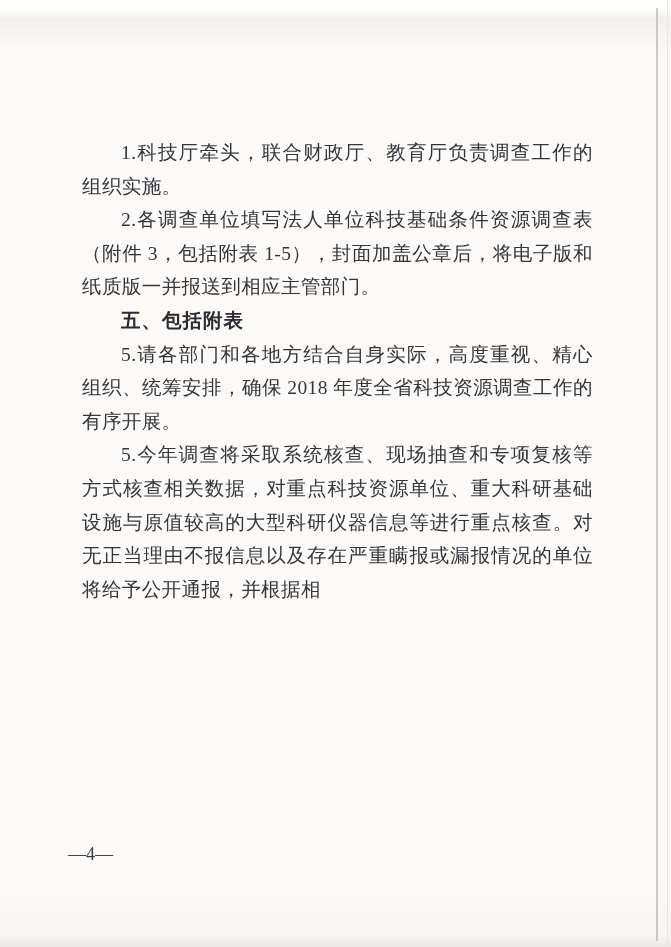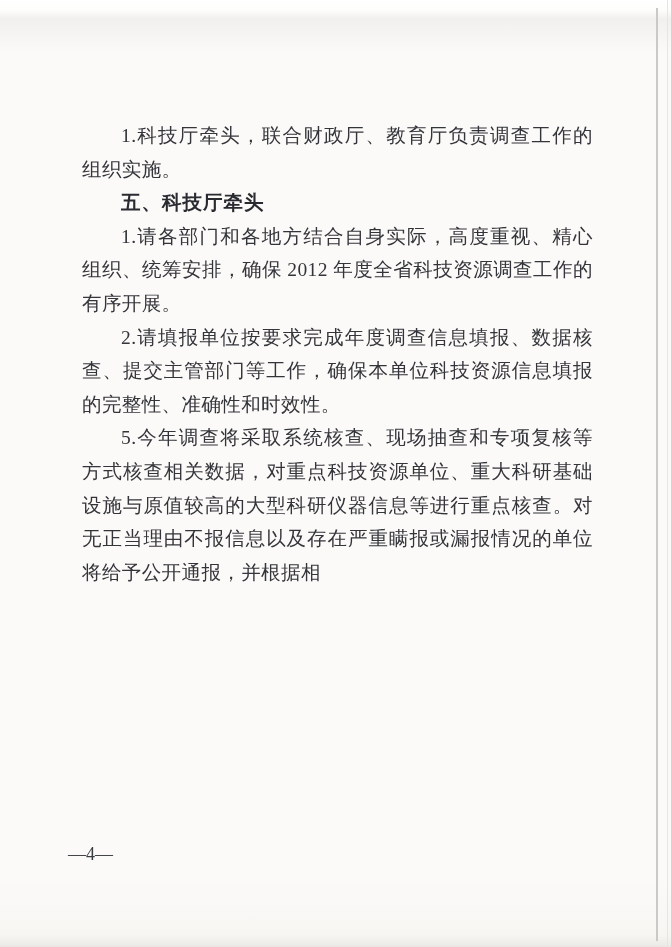--- a/index.html
+++ b/index.html
@@ -24,21 +24,21 @@
   
   .edge-right {
     position: absolute; top: 8px; bottom: 6px; left: 656px;
     width: 2px; background: #c9c9c7;
   }
   .edge-right-faint {
     position: absolute; top: 0; bottom: 0; left: 667px;
     width: 1px; background: #e6e5e3;
   }
   .content {
-    position: absolute; left: 82px; top: 119px; width: 511px;
+    position: absolute; left: 82px; top: 136px; width: 511px;
     font-size: 19.5px; line-height: 33.6px;
     color: #34353a;
     text-align: justify;
     text-justify: inter-ideograph;
     letter-spacing: 0.4px;
   }
   .content p {
     margin: 0;
     text-indent: 2em;
   }
@@ -56,20 +56,20 @@
 </style>
 </head>
 <body>
 
 <div class="page">
   <div class="edge-right-faint"></div>
   <div class="edge-right"></div>
 
   <div class="content">
     <p>1.科技厅牵头，联合财政厅、教育厅负责调查工作的组织实施。</p>
-    <p class="heading">五、科技厅牵头</p>
-    <p>1.请各部门和各地方结合自身实际，高度重视、精心组织、统筹安排，确保 2012 年度全省科技资源调查工作的有序开展。</p>
-    <p>2.请填报单位按要求完成年度调查信息填报、数据核查、提交主管部门等工作，确保本单位科技资源信息填报的完整性、准确性和时效性。</p>
+    <p>2.各调查单位填写法人单位科技基础条件资源调查表（附件 3，包括附表 1-5），封面加盖公章后，将电子版和纸质版一并报送到相应主管部门。</p>
+    <p class="heading">五、包括附表</p>
+    <p>5.请各部门和各地方结合自身实际，高度重视、精心组织、统筹安排，确保 2018 年度全省科技资源调查工作的有序开展。</p>
     <p>5.今年调查将采取系统核查、现场抽查和专项复核等方式核查相关数据，对重点科技资源单位、重大科研基础设施与原值较高的大型科研仪器信息等进行重点核查。对无正当理由不报信息以及存在严重瞒报或漏报情况的单位将给予公开通报，并根据相</p>
   </div>
 
   <div class="page-number">—4—</div>
 </div>
 
 </body></html>

